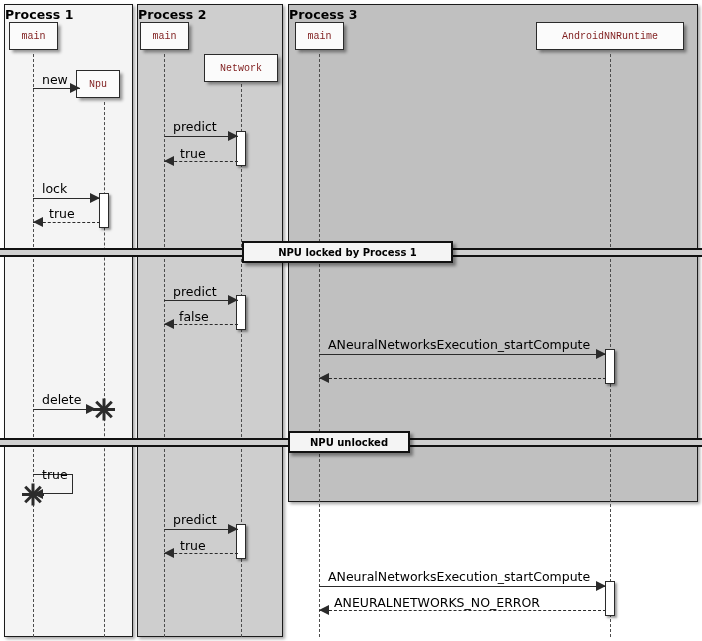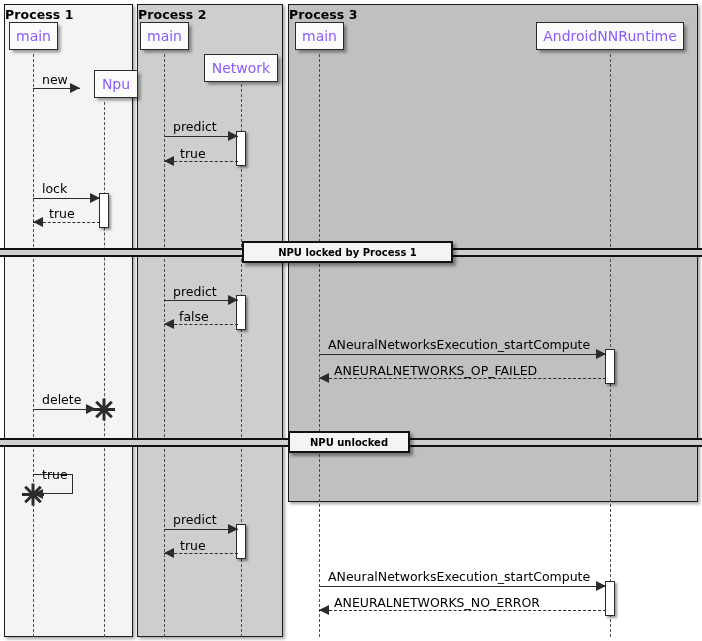--- a/index.html
+++ b/index.html
@@ -42,23 +42,24 @@
   
   .participant {
     position: absolute;
     box-sizing: border-box;
     background: #fbfbfb;
     border: 1.5px solid #2b2b2b;
     box-shadow: 2.5px 2.5px 3px rgba(0,0,0,0.4);
     display: flex;
     align-items: center;
     justify-content: center;
-    font-size: 14px;
-    color: #8b5cf6;
+    font-size: 10px;
+    color: #7f1d1d;
     white-space: nowrap;
+    font-family: Liberation Mono, monospace;
   }
   
   .activation {
     position: absolute;
     box-sizing: border-box;
     background: #ffffff;
     border: 1px solid #2b2b2b;
     box-shadow: 2px 2px 2.5px rgba(0,0,0,0.4);
   }
   
@@ -158,21 +159,21 @@
     <div class="proc-box" style="left: 288px; top: 4px; width: 410px; height: 498px; background: rgb(192, 192, 192);">
       <div class="proc-title">Process 3</div>
     </div>
     <div class="lifeline" style="left: 33px; top: 54px; height: 583px;"></div>
     <div class="lifeline" style="left: 104px; top: 102px; height: 535px;"></div>
     <div class="lifeline" style="left: 164px; top: 54px; height: 583px;"></div>
     <div class="lifeline" style="left: 241px; top: 54px; height: 583px;"></div>
     <div class="lifeline" style="left: 319px; top: 54px; height: 583px;"></div>
     <div class="lifeline" style="left: 610px; top: 54px; height: 583px;"></div>
     <div class="participant" style="left: 9px; top: 22px; width: 49px; height: 28px;">main</div>
-    <div class="participant" style="left: 94px; top: 70px; width: 44px; height: 28px;">Npu</div>
+    <div class="participant" style="left: 76px; top: 70px; width: 44px; height: 28px;">Npu</div>
     <div class="participant" style="left: 140px; top: 22px; width: 49px; height: 28px;">main</div>
     <div class="participant" style="left: 204px; top: 22px; width: 74px; height: 28px; margin-top: 32px;">Network</div>
     <div class="participant" style="left: 295px; top: 22px; width: 49px; height: 28px;">main</div>
     <div class="participant" style="left: 536px; top: 22px; width: 148px; height: 28px;">AndroidNNRuntime</div>
     <div class="activation" style="left: 236px; top: 131px; width: 10px; height: 35px;"></div>
     <div class="activation" style="left: 99px; top: 193px; width: 10px; height: 35px;"></div>
     <div class="activation" style="left: 236px; top: 295px; width: 10px; height: 35px;"></div>
     <div class="activation" style="left: 605px; top: 349px; width: 10px; height: 35px;"></div>
     <div class="activation" style="left: 236px; top: 524px; width: 10px; height: 35px;"></div>
     <div class="activation" style="left: 605px; top: 581px; width: 10px; height: 35px;"></div>
@@ -195,21 +196,20 @@
     <div class="arrow-head arrow-right" style="left: 228px; top: 295px;"></div>
     <div class="msg-label" style="left: 173px; top: 284px;">predict</div>
     <div class="msg-line dashed" style="left: 164px; top: 324px; width: 74px;"></div>
     <div class="arrow-head arrow-left" style="left: 164px; top: 319px;"></div>
     <div class="msg-label" style="left: 179px; top: 309px;">false</div>
     <div class="msg-line" style="left: 319px; top: 354px; width: 287px;"></div>
     <div class="arrow-head arrow-right" style="left: 596px; top: 349px;"></div>
     <div class="msg-label" style="left: 328px; top: 337px;">ANeuralNetworksExecution_startCompute</div>
     <div class="msg-line dashed" style="left: 319px; top: 378px; width: 287px;"></div>
     <div class="arrow-head arrow-left" style="left: 319px; top: 373px;"></div>
-    <div class="msg-label" style="left: 334px; top: 363px;">ANEURALNETWORKS_OP_FAILED</div>
     <div class="msg-line" style="left: 33px; top: 409px; width: 63px;"></div>
     <div class="destroy" style="left: 93px; top: 398px;">
       <span class="a"></span>
       <span class="b"></span>
       <span class="c"></span>
       <span class="d"></span>
     </div>
     <div class="arrow-head arrow-right" style="left: 86px; top: 404px;"></div>
     <div class="msg-label" style="left: 42px; top: 392px;">delete</div>
     <div class="selfmsg" style="left: 33px; top: 474px; width: 40px; height: 20px;"></div>

